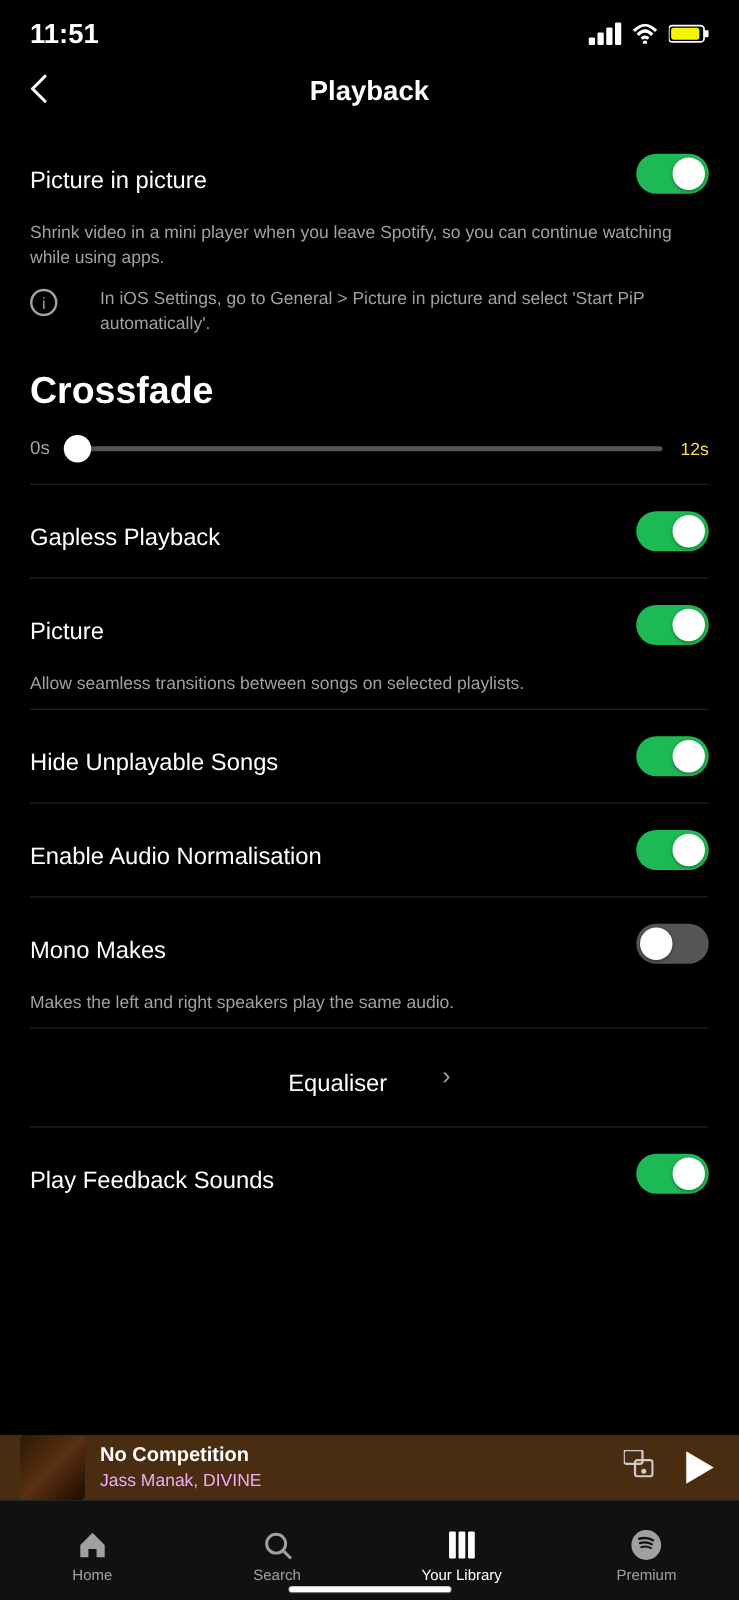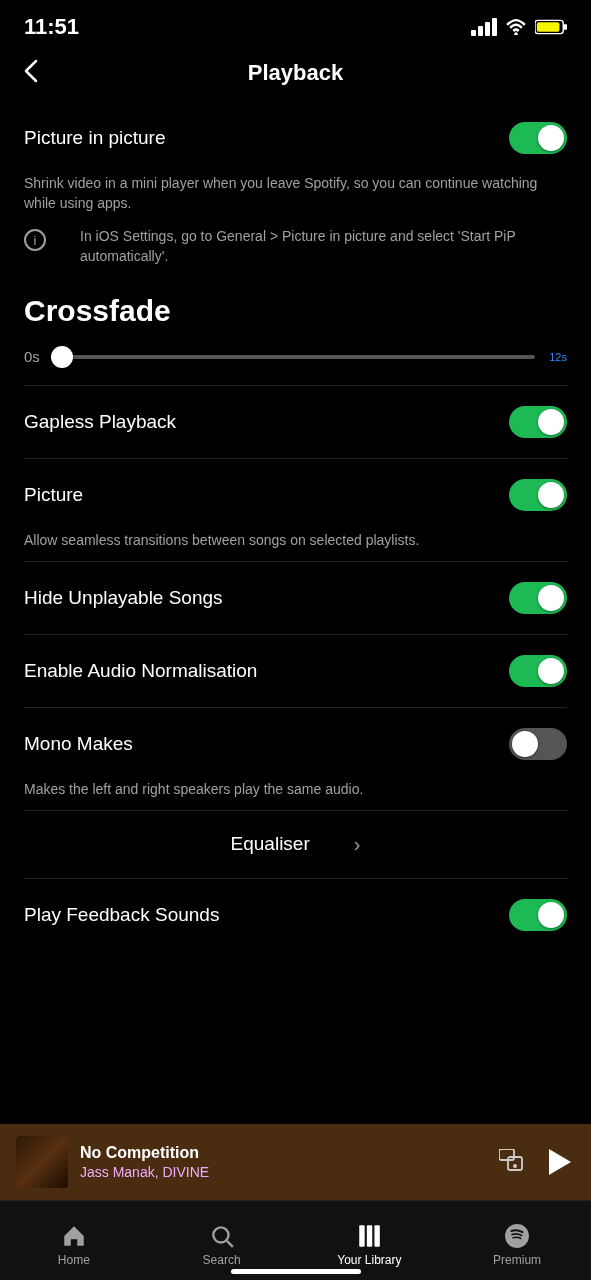--- a/index.html
+++ b/index.html
@@ -80,20 +80,21 @@
       display: flex;
       align-items: center;
       justify-content: space-between;
       padding: 20px 0;
       border: none;
     }
     .setting-label {
       font-size: 19px;
       font-weight: 500;
       color: #fff;
+      margin-top: 12px;
     }
     .setting-desc {
       font-size: 14px;
       color: #a0a0a0;
       line-height: 1.4;
       padding-bottom: 10px;
     }
 
     
     .toggle {
@@ -185,22 +186,22 @@
       height: 22px;
       background: #fff;
       border-radius: 50%;
       position: absolute;
       top: -9px;
       left: 0%;
       transform: translateX(-50%);
       box-shadow: 0 1px 4px rgba(0,0,0,0.5);
     }
     .crossfade-max {
-      font-size: 11px;
-      color: #3b82f6;
+      font-size: 14px;
+      color: #fde047;
       flex-shrink: 0;
     }
 
     
     .divider {
       height: 1px;
       background: #222;
       margin: 0;
     }
 
@@ -220,21 +221,21 @@
 
     
     .now-playing-bar {
       position: fixed;
       bottom: 80px;
       left: 0;
       width: 591px;
       background: #4a2c10;
       display: flex;
       align-items: center;
-      padding: 12px 16px;
+      padding: 0 16px;
       gap: 12px;
       z-index: 100;
     }
     .np-art {
       width: 52px;
       height: 52px;
       border-radius: 4px;
       background: #333;
       flex-shrink: 0;
       overflow: hidden;

